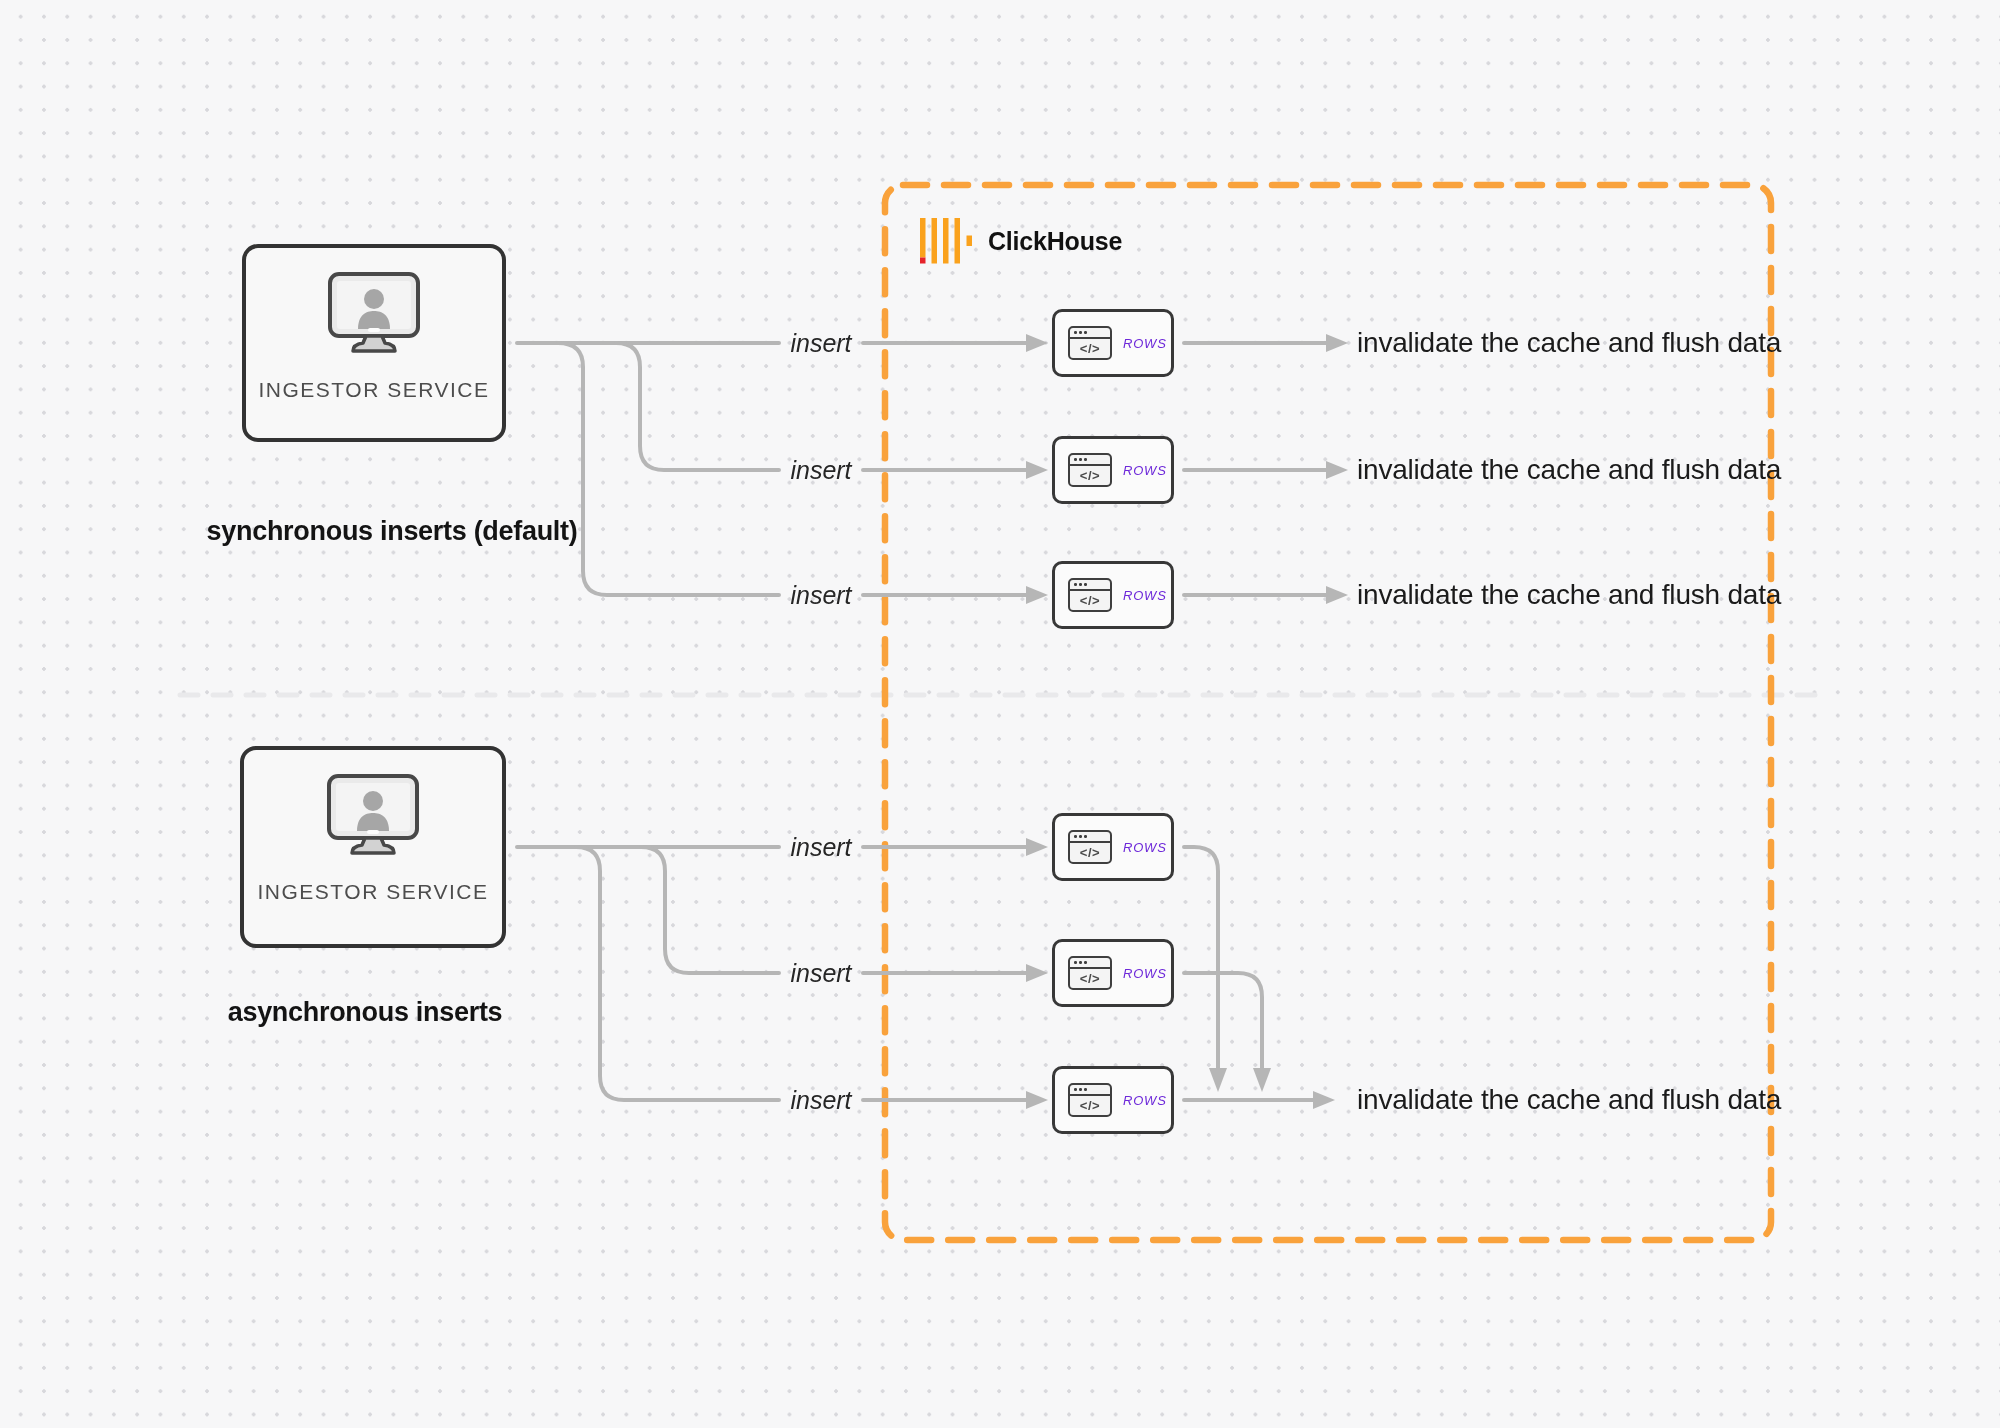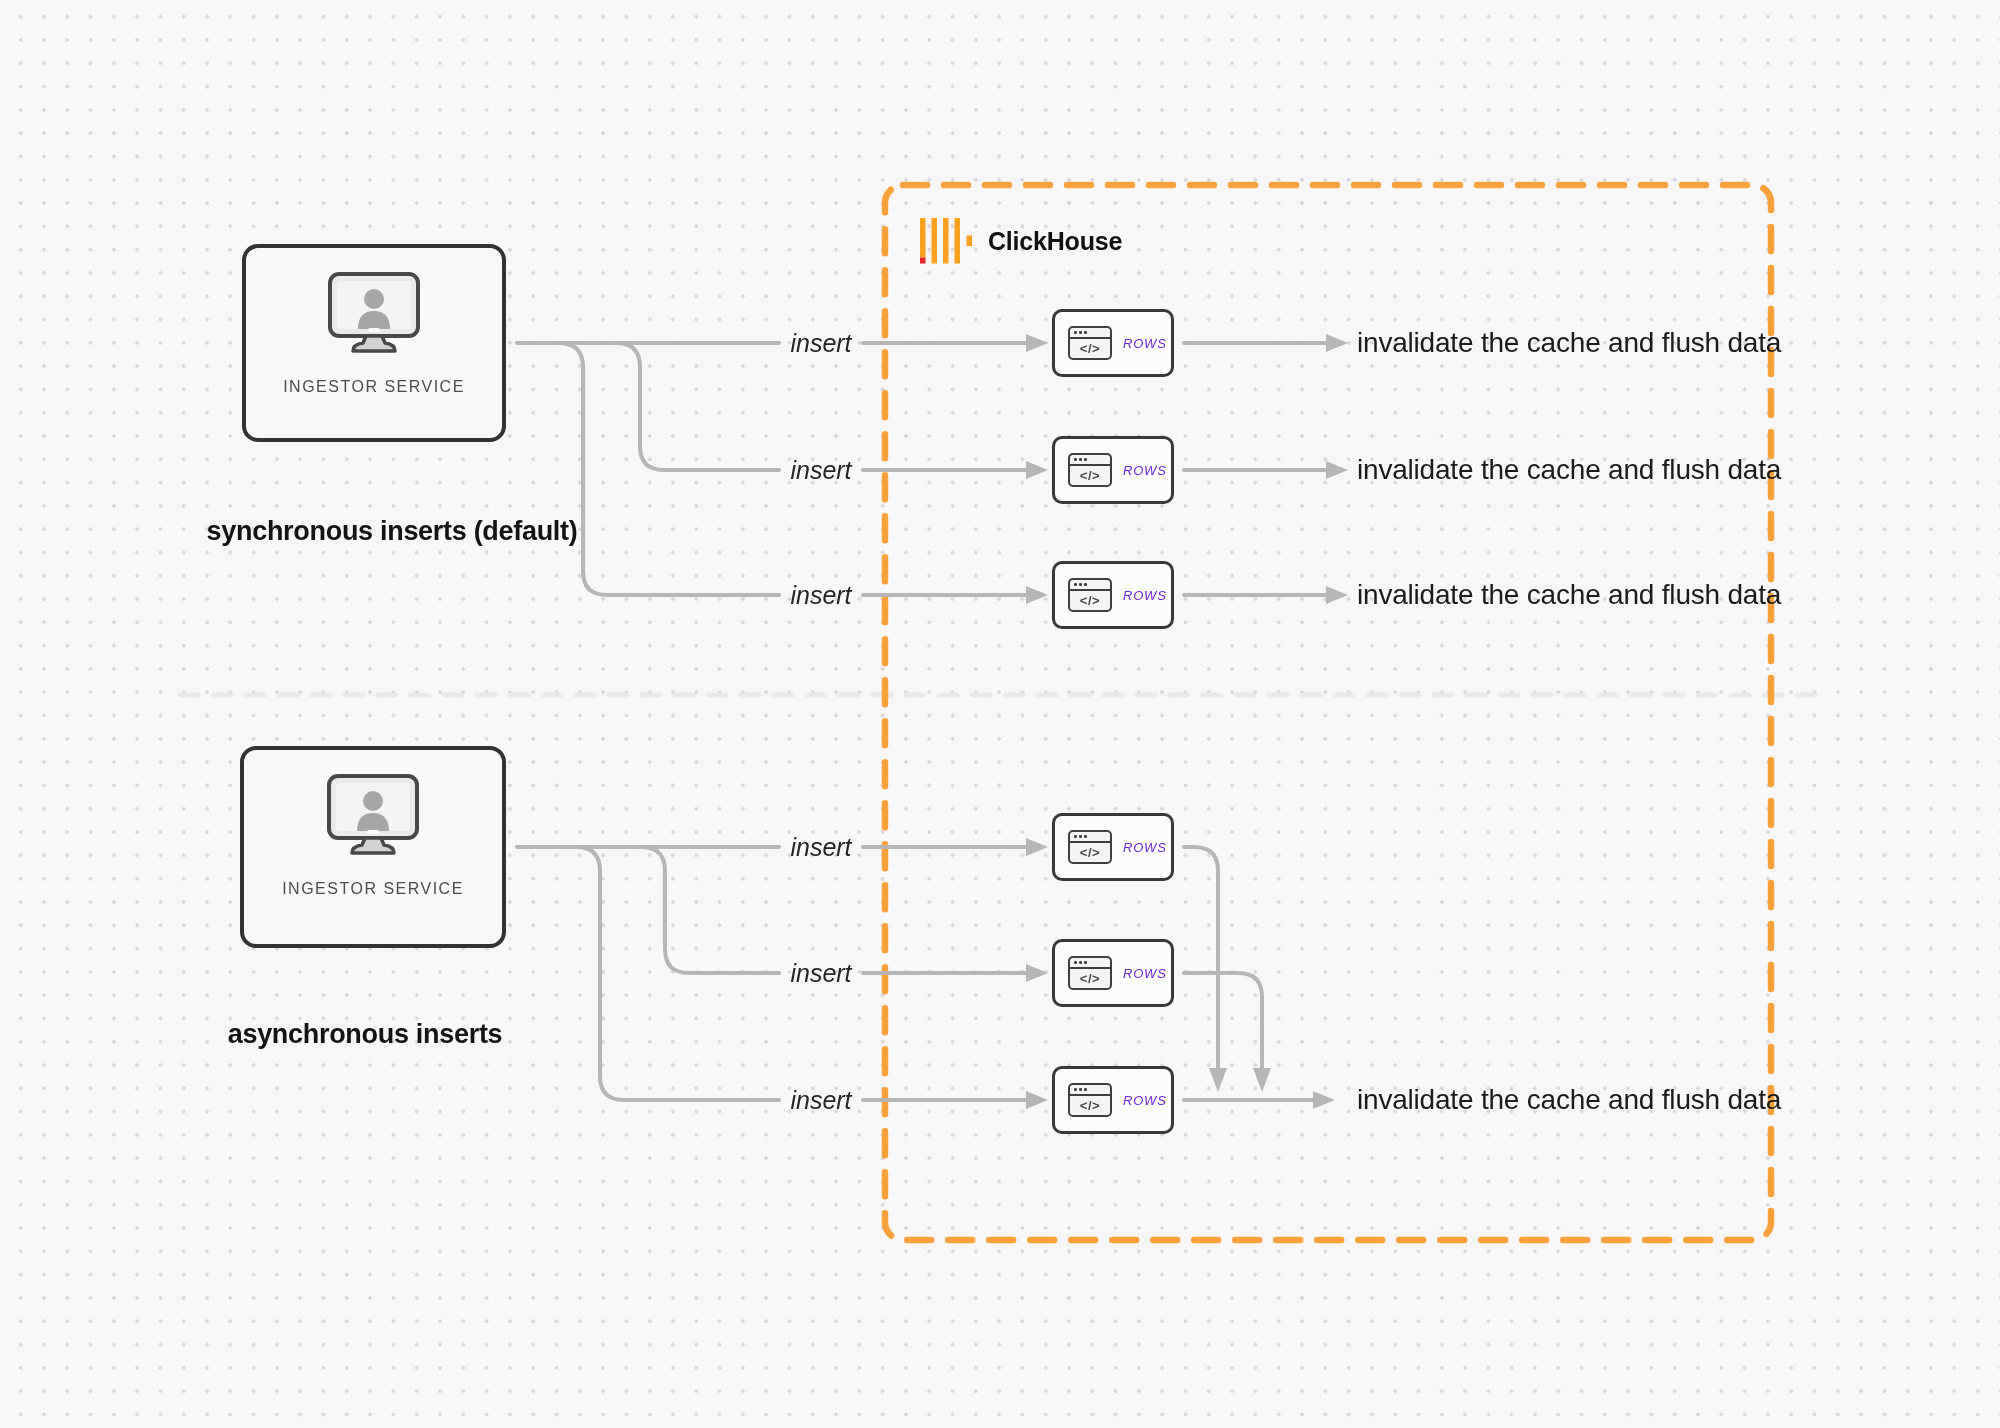--- a/index.html
+++ b/index.html
@@ -13,21 +13,21 @@
   svg.layer{position:absolute;left:0;top:0;width:2000px;height:1428px;}
 
   
   .service-box{
     position:absolute;width:264px;height:198px;background:#f8f8f8;
     border:4px solid #333;border-radius:16px;box-sizing:border-box;
     display:flex;flex-direction:column;align-items:center;
   }
   .service-box .monitor{margin-top:24px;width:92px;height:92px;}
   .service-label{
-    margin-top:14px;font-size:16px;letter-spacing:1.5px;color:#4d4d4d;white-space:nowrap;
+    margin-top:14px;font-size:21px;letter-spacing:1.5px;color:#4d4d4d;white-space:nowrap;
   }
 
   
   .caption{
     position:absolute;transform:translate(-50%,-50%);font-size:27px;font-weight:700;
     color:#141414;white-space:nowrap;letter-spacing:-0.3px;
   }
 
   
   .insert-label{
@@ -199,21 +199,21 @@
         </clipPath>
       <g clip-path="url(#scr2)" fill="#a6a6a6">
         <circle cx="46" cy="27" r="10"></circle>
         <path d="M30,57 C30,43 38,39 46,39 C54,39 62,43 62,57 Z"></path>
       </g>
       <rect x="40" y="56" width="12" height="4" rx="2" fill="#fdfdfd"></rect>
       <path d="M38,64 h16 l3,7 c7,1 10,4 10,8 h-42 c0,-4 3,-7 10,-8 z" fill="#d2d2d2" stroke="#484848" stroke-width="3.5" stroke-linejoin="round"></path>
     </svg>
     <div class="service-label">INGESTOR SERVICE</div>
   </div>
-  <div class="caption" style="left:365px;top:1034px;text-align:right;">asynchronous inserts</div>
+  <div class="caption" style="left:365px;top:1012px;text-align:right;">asynchronous inserts</div>
 
   <div class="insert-label" style="left:821px;top:847px;">insert</div>
   <div class="insert-label" style="left:821px;top:973px;">insert</div>
   <div class="insert-label" style="left:821px;top:1100px;">insert</div>
 
   <div class="card" style="left:1052px;top:813px;">
     <div class="win">
       <div class="bar">
           <div class="dots"></div>
         </div>

